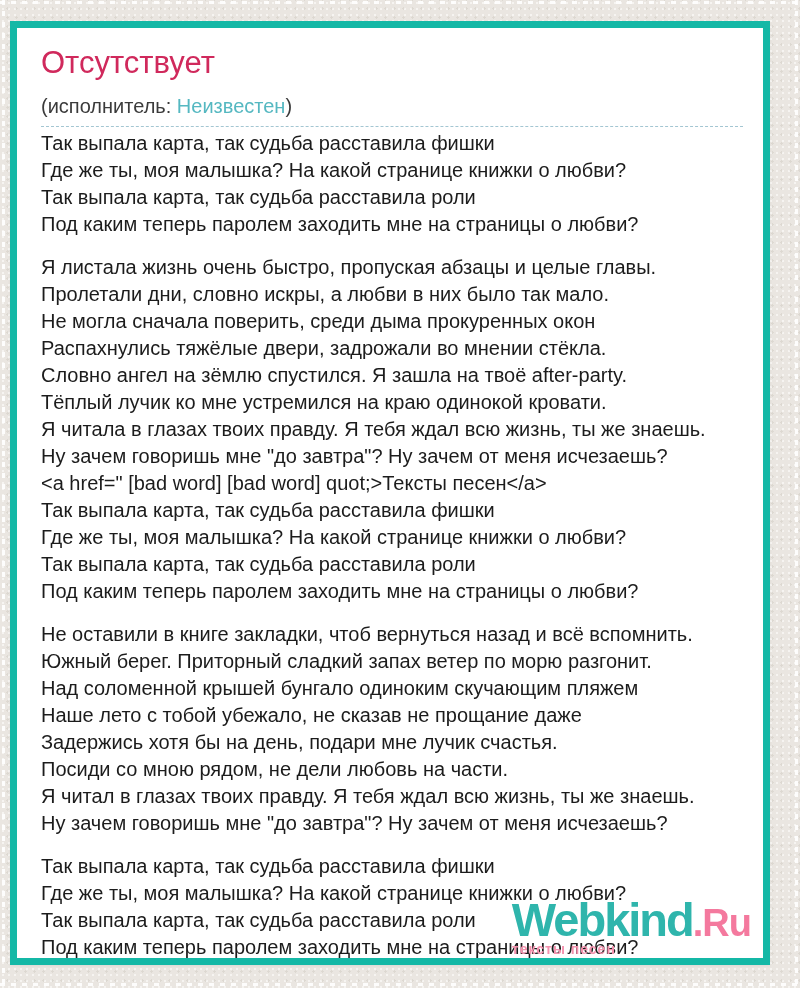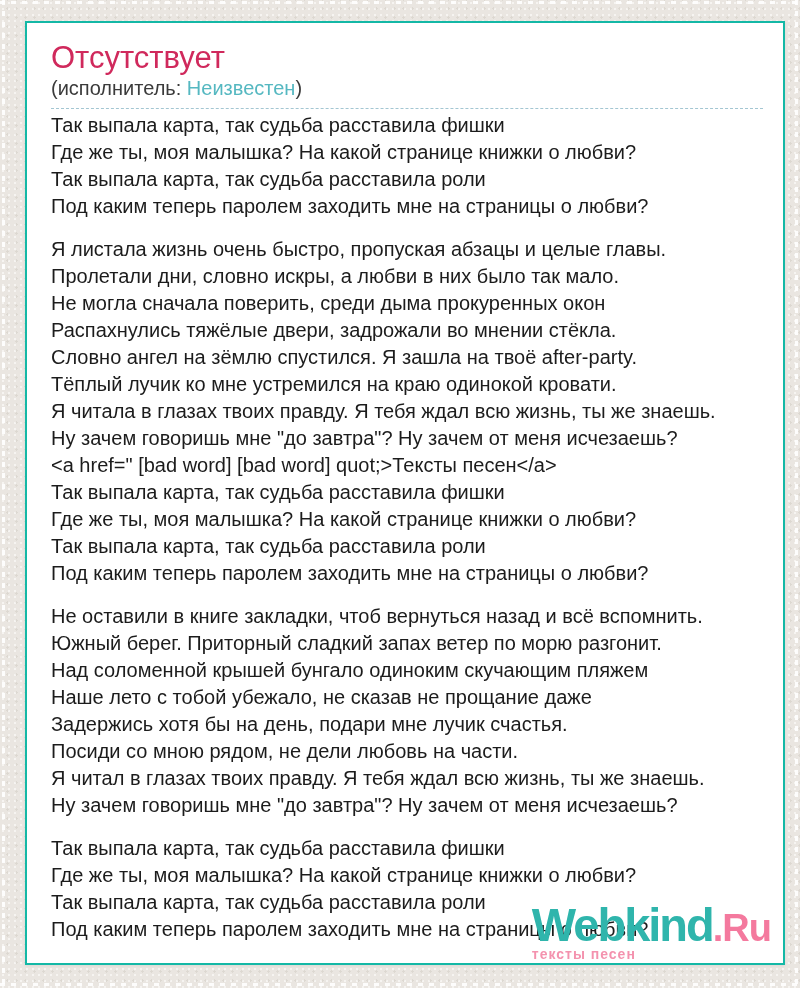--- a/index.html
+++ b/index.html
@@ -35,41 +35,41 @@
   .perf-h.bottom{bottom:2px;}
   .perf-v{
     position:absolute;top:0;bottom:0;width:3px;
     background:repeating-linear-gradient(180deg, rgba(255,255,255,.9) 0 5px, rgba(0,0,0,0) 5px 11px);
   }
   .perf-v.left{left:2px;}
   .perf-v.right{right:2px;}
 
   .card{
     position:absolute;
-    left:25px;top:21px;
+    left:10px;top:21px;
     width:760px;height:944px;
     background:var(--card-bg);
-    border:2px solid #14b8a6;
+    border:7px solid #14b8a6;
     box-shadow:0 1px 3px rgba(0,0,0,.06);
     padding:18px 20px 0 24px;
   }
   .song-title{
     font-size:31px;
     line-height:34px;
     font-weight:400;
     color:var(--title);
     text-decoration:none;
     display:inline-block;
     cursor:pointer;
   }
   .artist-line{
     font-size:20px;
     line-height:25px;
     color:#3b3b3b;
-    margin-top:1px;
+    margin-top:14px;
   }
   .artist-link{
     color:var(--artist-link);
     text-decoration:none;
     cursor:pointer;
   }
   .header{
     border-bottom:1px dashed var(--separator);
     padding-bottom:7px;
   }

